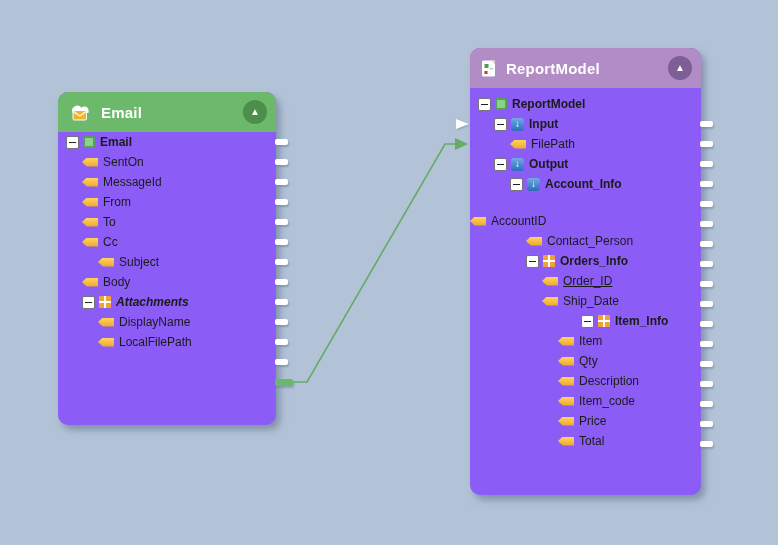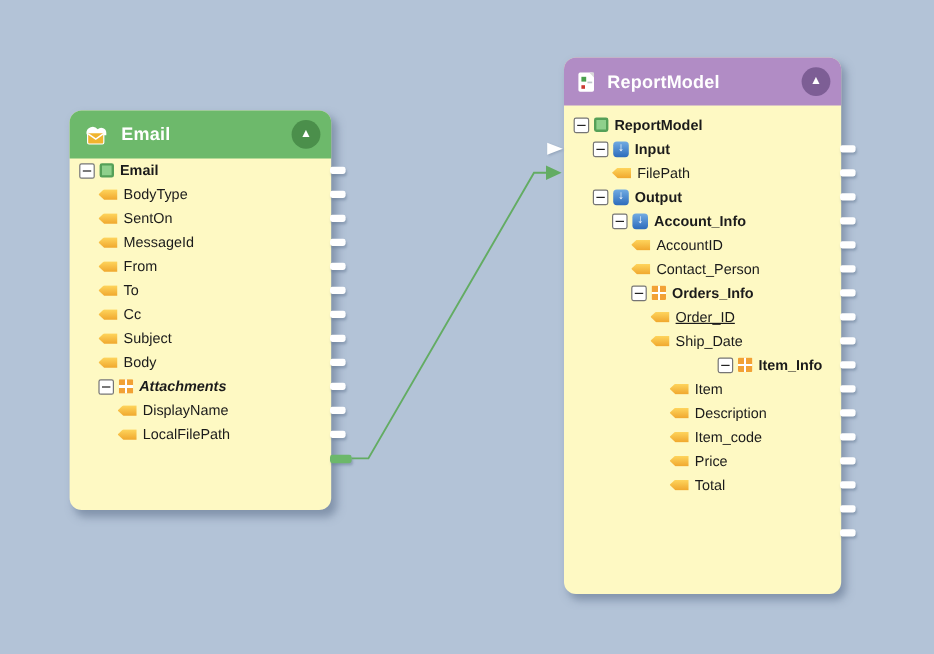--- a/index.html
+++ b/index.html
@@ -3,21 +3,21 @@
 <meta charset="utf-8">
 <style>
   html,body{margin:0;padding:0;}
   body{
     font-family:"Liberation Sans", sans-serif;
     background:#b3c3d7;
     width:778px;height:545px;overflow:hidden;position:relative;
   }
   .canvas{position:absolute;inset:0;width:778px;height:545px;}
   .panel{
-    position:absolute;background:#fef9c3;border-radius:10px;
+    position:absolute;background:#8b5cf6;border-radius:10px;
     box-shadow:4px 5px 7px rgba(90,108,135,.55);
   }
   .panel-header{
     height:40px;border-radius:10px 10px 0 0;display:flex;align-items:center;
     padding:0 10px;position:relative;box-sizing:border-box;
   }
   .htitle{color:#fff;font-weight:bold;font-size:15px;margin-left:9px;letter-spacing:.2px;}
   .collapse{
     position:absolute;right:9px;top:8px;width:24px;height:24px;border-radius:50%;
     color:#fff;display:flex;align-items:center;justify-content:center;
@@ -90,43 +90,39 @@
         </span>
     </div>
     <div class="tree" id="email-tree" style="padding-top: 0px;">
         <div class="row bold" style="padding-left: 8px;">
           <span class="expander"></span>
           <span class="icon element-green"></span>
           <span class="label">Email</span>
         </div>
         <div class="row" style="padding-left: 24px;">
           <span class="icon field-tag"></span>
-          <span class="label">BodyType</span>
-        </div>
-        <div class="row" style="padding-left: 24px;">
-          <span class="icon field-tag"></span>
           <span class="label">SentOn</span>
         </div>
         <div class="row" style="padding-left: 24px;">
           <span class="icon field-tag"></span>
           <span class="label">MessageId</span>
         </div>
         <div class="row" style="padding-left: 24px; text-align: right;">
           <span class="icon field-tag"></span>
           <span class="label">From</span>
         </div>
         <div class="row" style="padding-left: 24px;">
           <span class="icon field-tag"></span>
           <span class="label">To</span>
         </div>
         <div class="row" style="padding-left: 24px;">
           <span class="icon field-tag"></span>
           <span class="label">Cc</span>
         </div>
-        <div class="row" style="padding-left: 24px;">
+        <div class="row" style="padding-left: 24px; margin-left: 16px;">
           <span class="icon field-tag"></span>
           <span class="label">Subject</span>
         </div>
         <div class="row" style="padding-left: 24px;">
           <span class="icon field-tag"></span>
           <span class="label">Body</span>
         </div>
         <div class="row bold" style="padding-left: 24px; font-style: italic;">
           <span class="expander"></span>
           <span class="icon repeating-grid"></span>
@@ -190,49 +186,53 @@
         <div class="row bold" style="padding-left: 24px;">
           <span class="expander"></span>
           <span class="icon element-blue">↓</span>
           <span class="label">Output</span>
         </div>
         <div class="row bold" style="padding-left: 40px;">
           <span class="expander"></span>
           <span class="icon element-blue">↓</span>
           <span class="label">Account_Info</span>
         </div>
-        <div class="row" style="padding-left: 56px;">
+        <div class="row" style=" margin-top: 17px;">
           <span class="icon field-tag"></span>
           <span class="label">AccountID</span>
         </div>
         <div class="row" style="padding-left: 56px;">
           <span class="icon field-tag"></span>
           <span class="label">Contact_Person</span>
         </div>
         <div class="row bold" style="padding-left: 56px;">
           <span class="expander"></span>
           <span class="icon repeating-grid"></span>
           <span class="label">Orders_Info</span>
         </div>
         <div class="row" style="padding-left: 72px; text-decoration: underline;">
           <span class="icon field-tag"></span>
           <span class="label">Order_ID</span>
         </div>
         <div class="row" style="padding-left: 72px;">
           <span class="icon field-tag"></span>
           <span class="label">Ship_Date</span>
         </div>
-        <div class="row bold" style="padding-left: 111px; margin-left: 17px;">
+        <div class="row bold" style="padding-left: 111px;">
           <span class="expander"></span>
           <span class="icon repeating-grid"></span>
           <span class="label">Item_Info</span>
         </div>
         <div class="row" style="padding-left: 88px;">
           <span class="icon field-tag"></span>
           <span class="label">Item</span>
+        </div>
+        <div class="row" style="padding-left: 88px;">
+          <span class="icon field-tag"></span>
+          <span class="label">Qty</span>
         </div>
         <div class="row" style="padding-left: 88px;">
           <span class="icon field-tag"></span>
           <span class="label">Description</span>
         </div>
         <div class="row" style="padding-left: 88px;">
           <span class="icon field-tag"></span>
           <span class="label">Item_code</span>
         </div>
         <div class="row" style="padding-left: 88px; text-align: right;">

